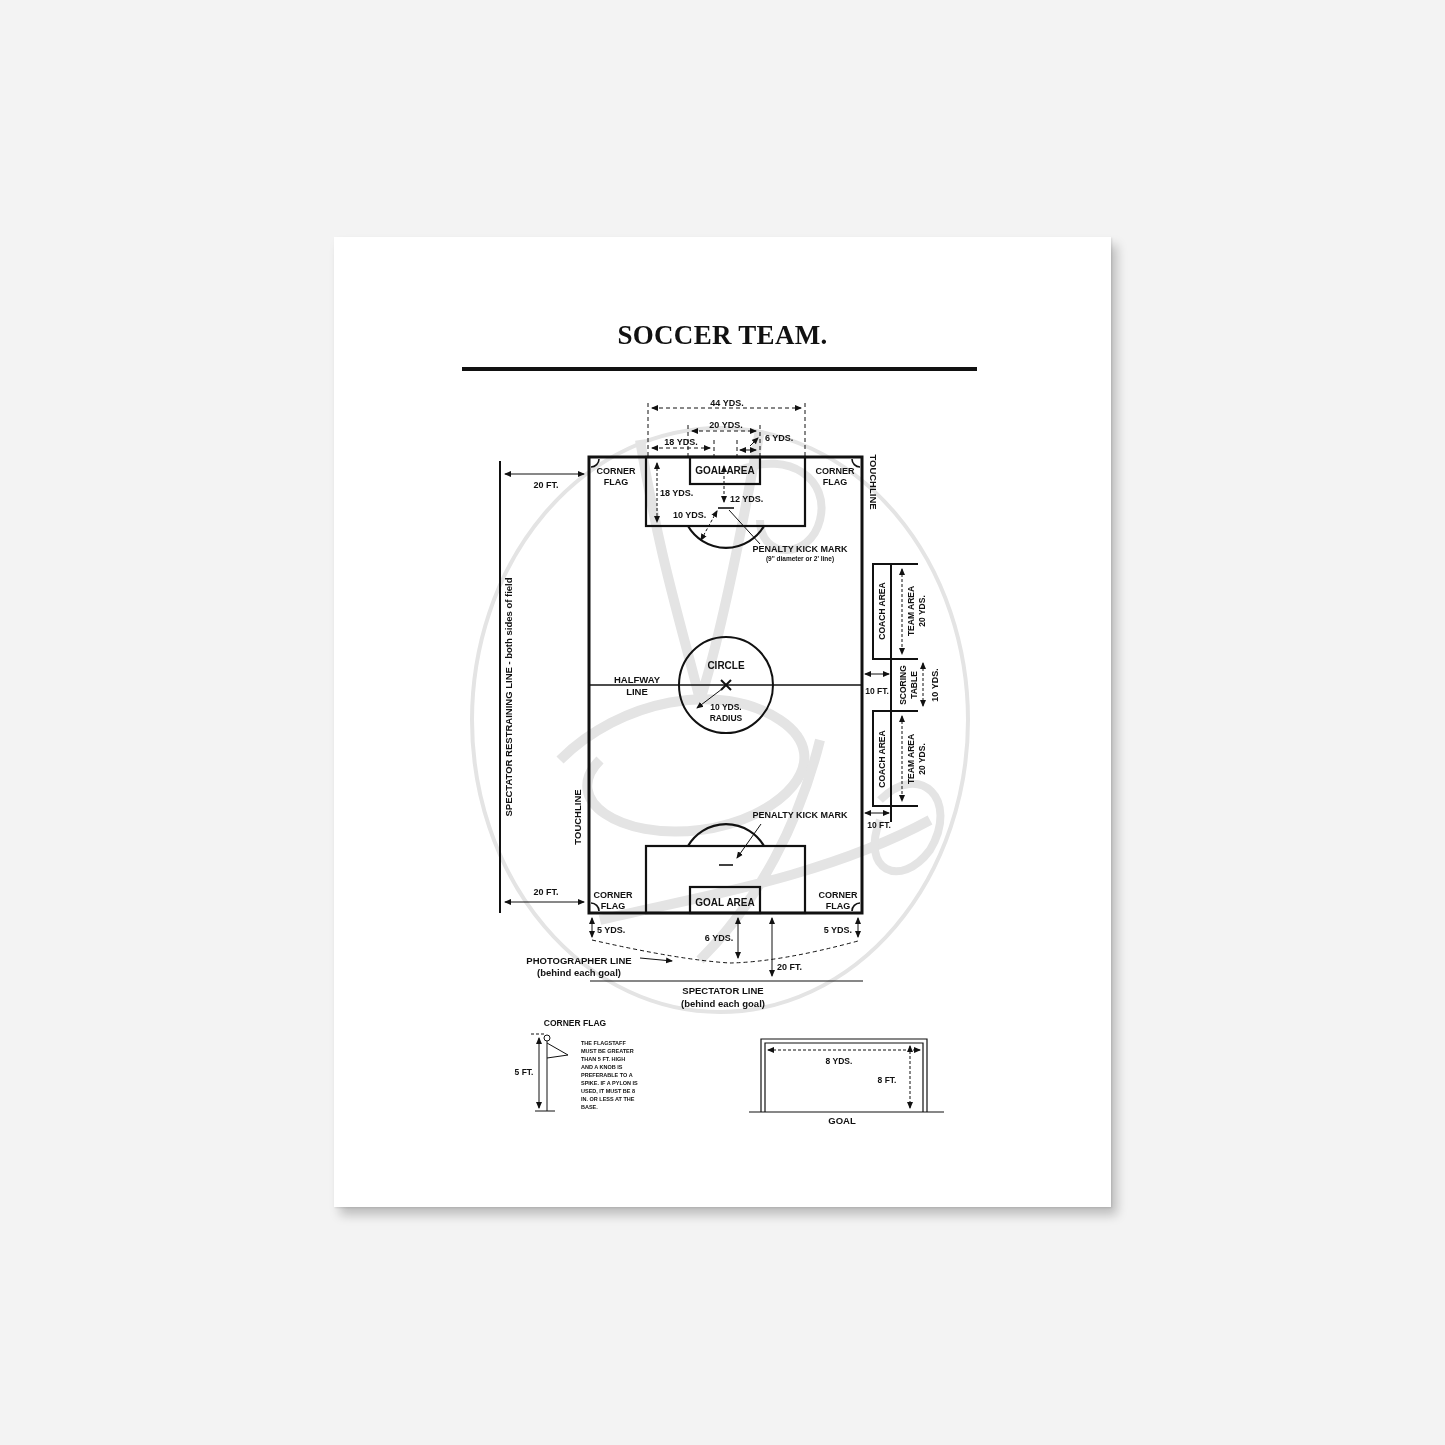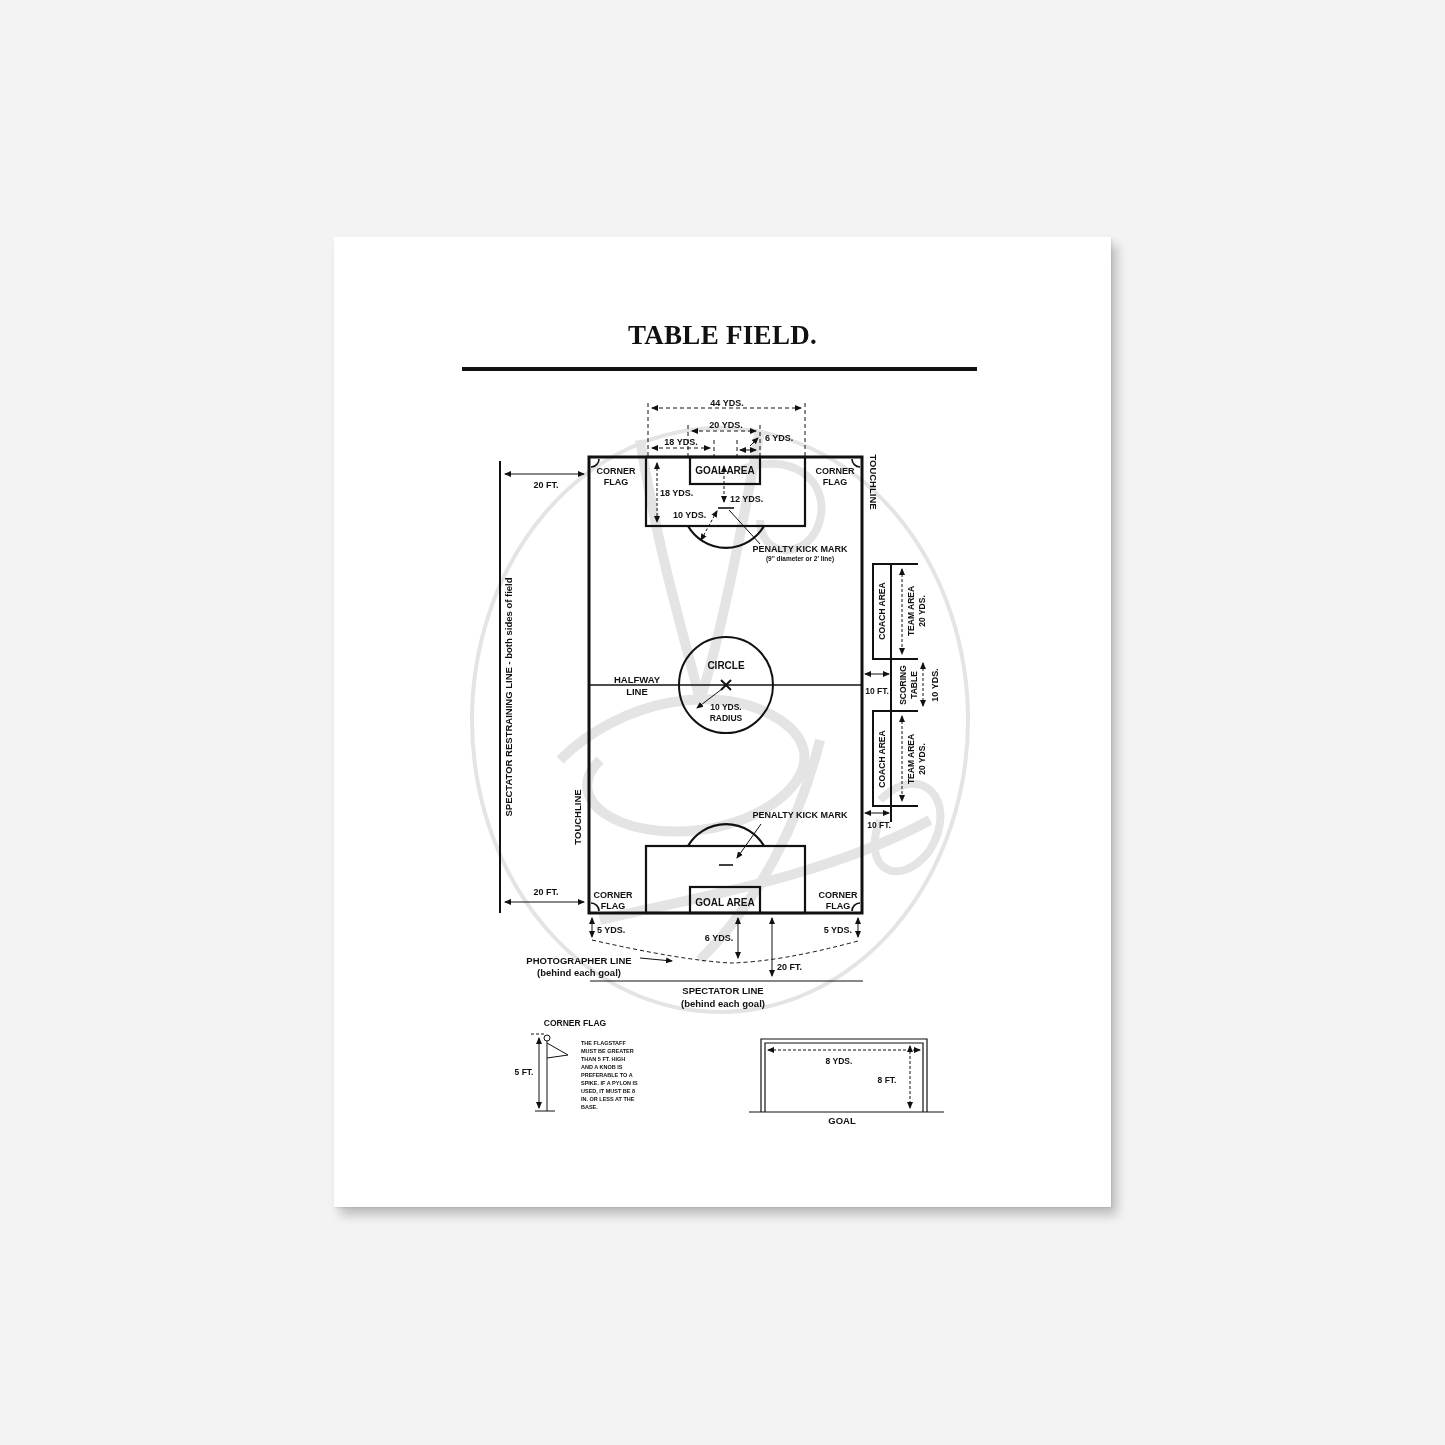--- a/index.html
+++ b/index.html
@@ -41,21 +41,21 @@
     font-family: "Liberation Sans", sans-serif;
     font-weight: bold;
     fill: #111;
   }
   .wm { fill: none; stroke: #e4e4e4; }
 </style>
 </head>
 <body>
 
 <div class="paper">
-  <div class="title">TABLE FIELD.</div>
+  <div class="title">SOCCER TEAM.</div>
   <div class="rule"></div>
 
   <svg class="diagram" width="777" height="970" viewBox="334 237 777 970">
     <defs>
       <marker id="ah" markerWidth="8" markerHeight="8" refX="6" refY="4" orient="auto-start-reverse" markerUnits="userSpaceOnUse">
         <path d="M0,1 L7,4 L0,7 Z" fill="#111"></path>
       </marker>
     </defs>
 
     <g>

